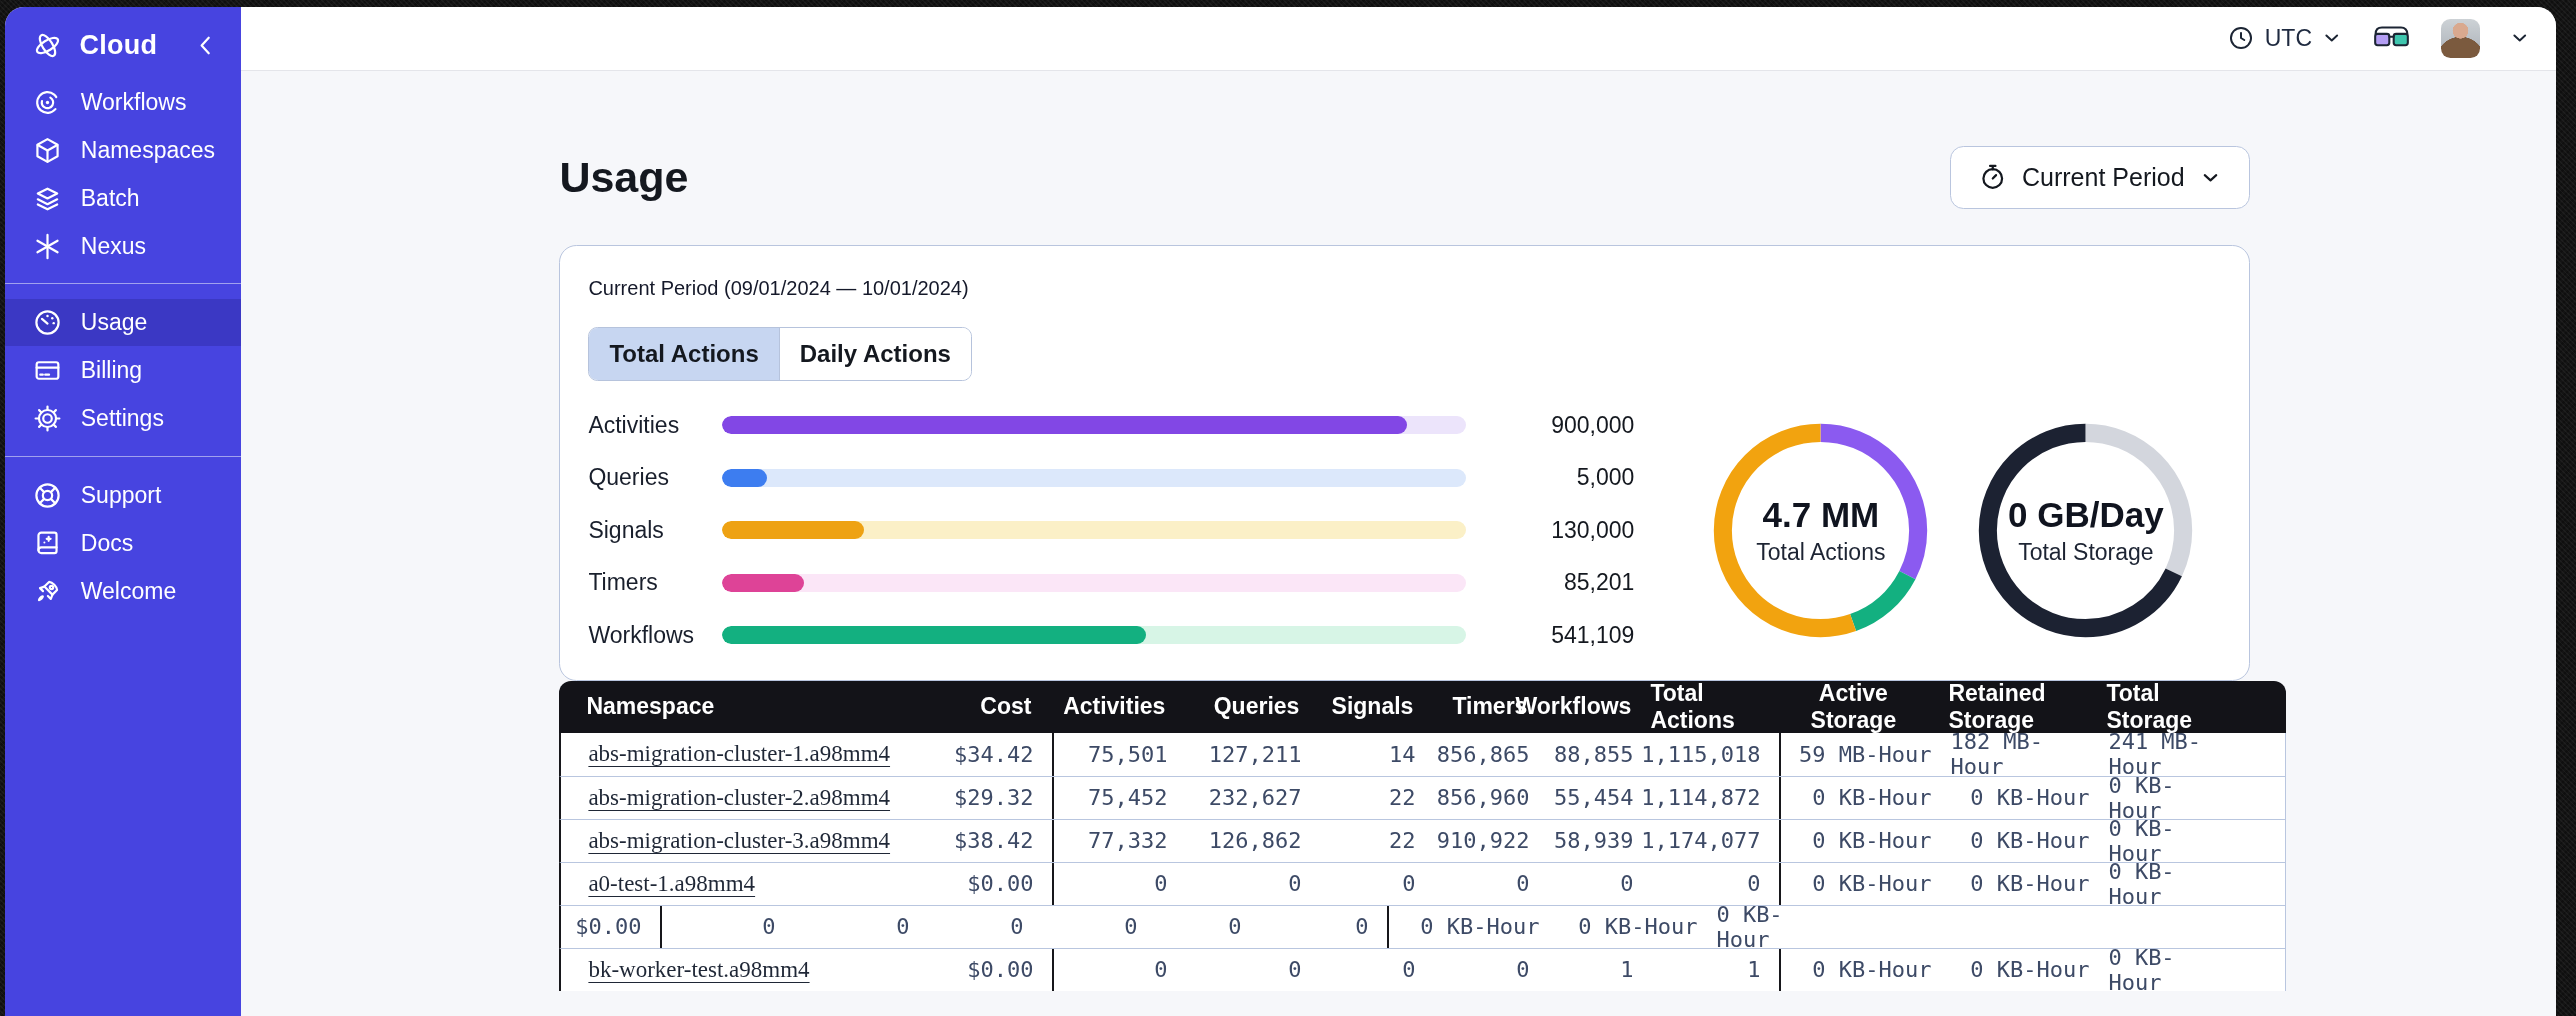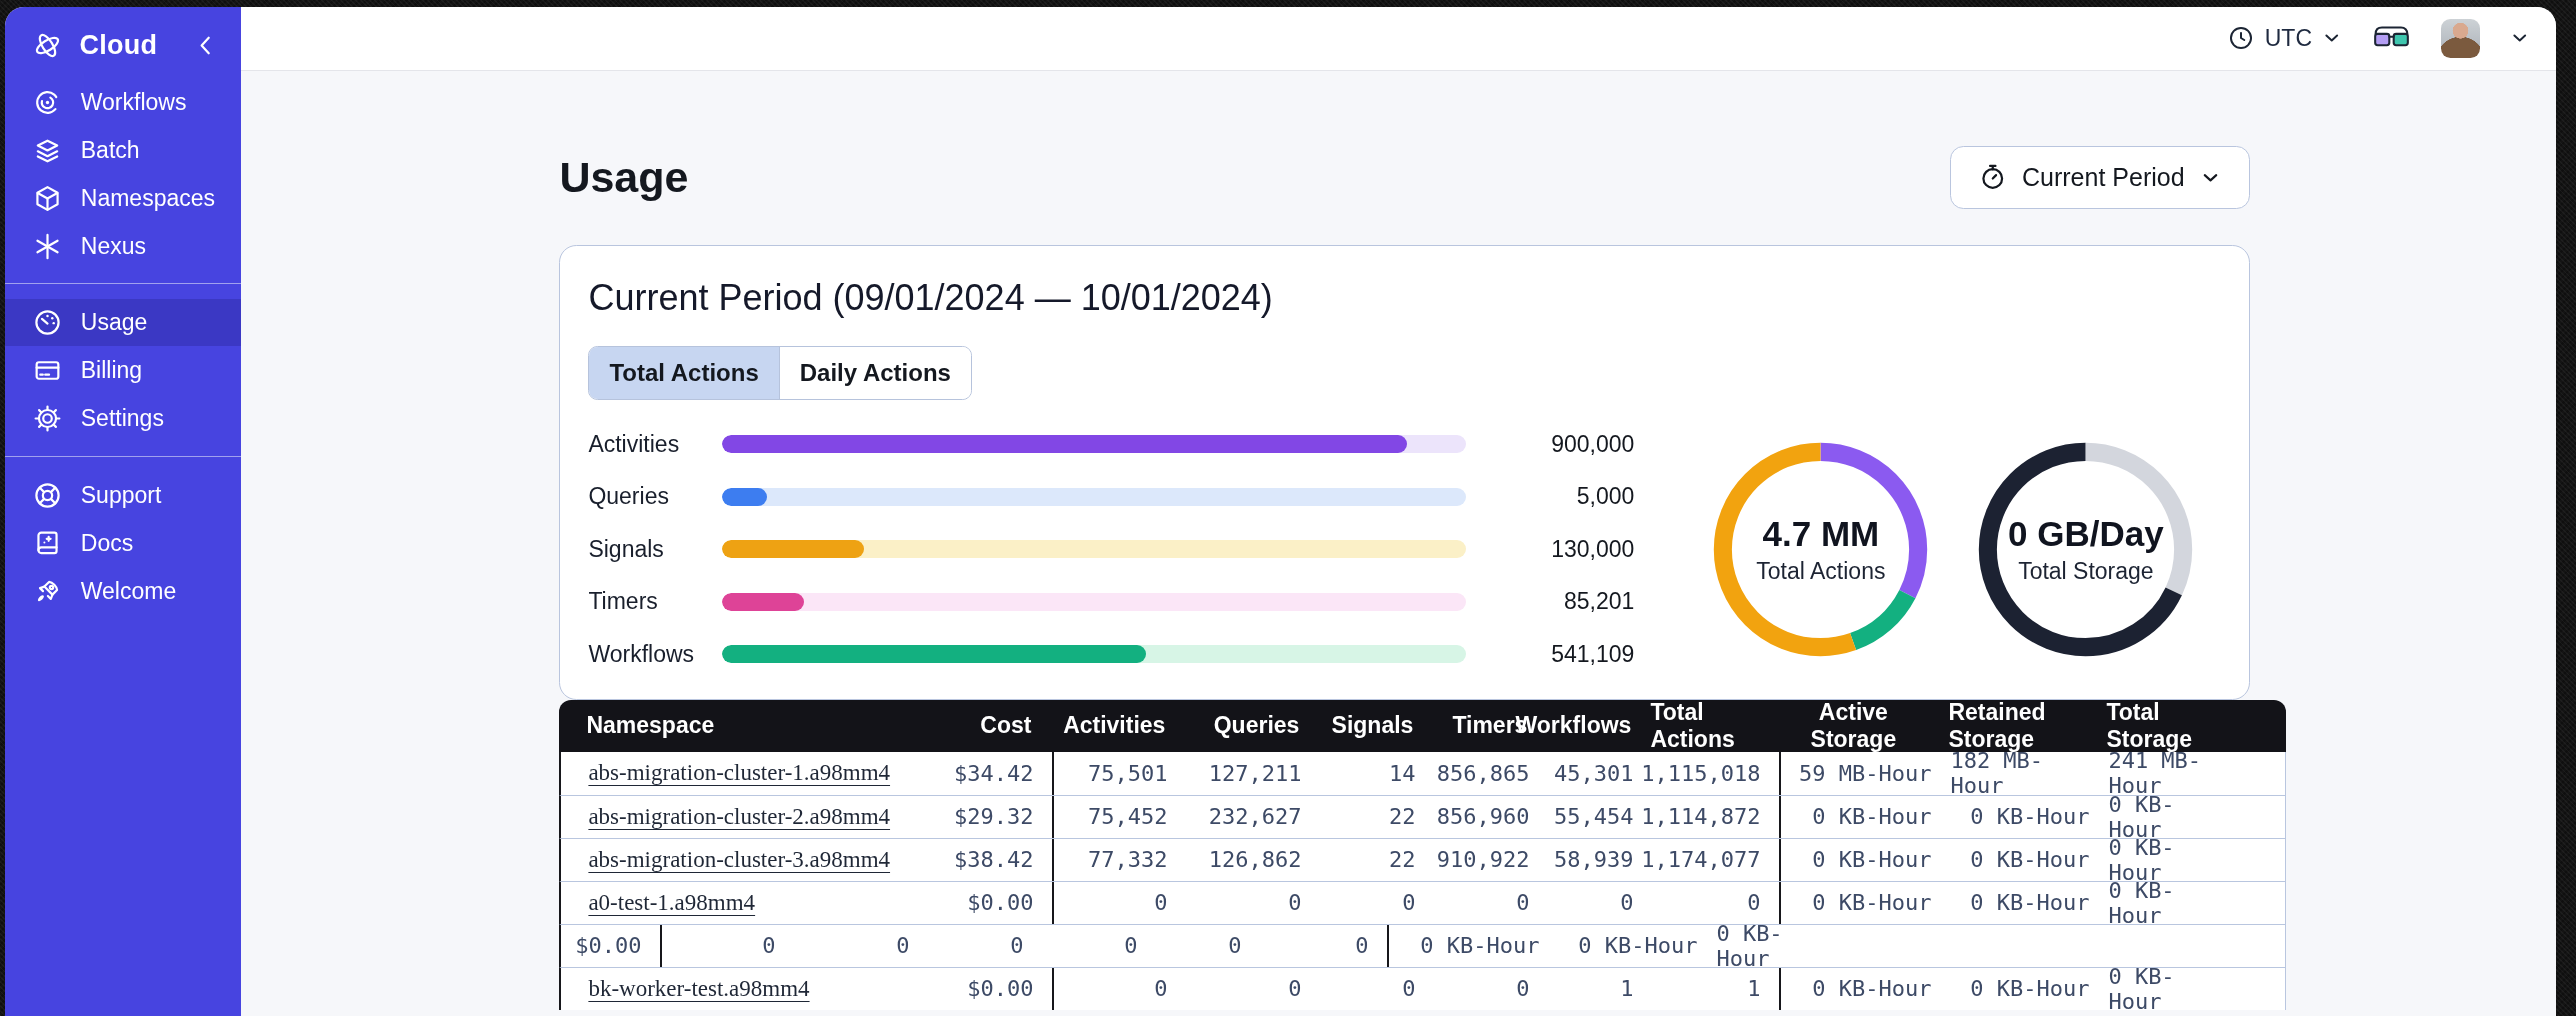--- a/index.html
+++ b/index.html
@@ -45,21 +45,21 @@
   }
   .content { flex:1; padding:75px 0 0 318px; }
   .page-head { width:1691px; display:flex; align-items:center; justify-content:space-between; }
   .page-title { font-size:43px; font-weight:600; color:#14181F; }
   .period-btn { display:flex; align-items:center; gap:14.8px; background:#fff; border:1.3px solid #B9C5DE; border-radius:13.4px; height:63px; padding:0 27px; font-size:25px; color:#14181F; cursor:pointer; }
   .period-btn svg { stroke:#14181F; fill:none; stroke-width:1.8; stroke-linecap:round; }
   .period-btn .sw { width:29.5px; height:29.5px; }
   .period-btn .chev-d { width:23px; height:23px; stroke-width:2.2; }
   
   .card { width:1691px; margin-top:36px; background:#fff; border:1.3px solid #B9C5DE; border-radius:17.4px; padding:31px 28px 31px 28px; }
-  .card-title { font-size:36px; color:#15192A; font-weight:500; }
+  .card-title { font-size:20px; color:#15192A; font-weight:500; }
   .seg-tabs { display:inline-flex; margin-top:27px; border:1.3px solid #B6C3DC; border-radius:9.4px; overflow:hidden; }
   .seg-tab { padding:12px 20px; font-size:24px; font-weight:600; color:#14181F; background:#fff; cursor:pointer; }
   .seg-tab.active { background:#C7D6F1; }
   .seg-tab + .seg-tab { border-left:1.3px solid #B6C3DC; }
   .chart-row { display:flex; align-items:center; margin-top:31px; }
   .bars { width:1046px; display:flex; flex-direction:column; gap:25.5px; }
   .bar-row { display:flex; align-items:center; }
   .bar-label { width:134px; font-size:23px; color:#191F2C; }
   .bar-track { flex:1; height:18px; border-radius:9.4px; overflow:hidden; }
   .bar-fill { height:100%; border-radius:9.4px; }
@@ -111,36 +111,36 @@
             <circle cx="12" cy="12" r="8" stroke-dasharray="40 11" transform="rotate(40 12 12)"></circle>
             <circle cx="12" cy="12" r="4.4" stroke-dasharray="19 9" transform="rotate(-60 12 12)"></circle>
             <circle cx="12" cy="12" r="1.3" fill="#fff" stroke="none"></circle>
           </svg>
       </span>
       <span>Workflows</span>
     </div>
     <div class="side-item">
       <span class="icon">
         <svg viewBox="0 0 24 24">
+            <path d="M12 3.2l7.8 4.4v8.8L12 20.8l-7.8-4.4V7.6z"></path>
+            <path d="M4.4 7.8 12 12l7.6-4.2"></path>
+            <path d="M12 12v8.6"></path>
+          </svg>
+      </span>
+      <span>Namespaces</span>
+    </div>
+    <div class="side-item">
+      <span class="icon">
+        <svg viewBox="0 0 24 24">
             <path d="M4.5 8.2 12 4.4l7.5 3.8L12 12z"></path>
             <path d="M4.5 12.6 12 16.4l7.5-3.8"></path>
             <path d="M4.5 16.6 12 20.4l7.5-3.8"></path>
           </svg>
       </span>
       <span>Batch</span>
-    </div>
-    <div class="side-item">
-      <span class="icon">
-        <svg viewBox="0 0 24 24">
-            <path d="M12 3.2l7.8 4.4v8.8L12 20.8l-7.8-4.4V7.6z"></path>
-            <path d="M4.4 7.8 12 12l7.6-4.2"></path>
-            <path d="M12 12v8.6"></path>
-          </svg>
-      </span>
-      <span>Namespaces</span>
     </div>
     <div class="side-item">
       <span class="icon">
         <svg viewBox="0 0 24 24">
             <path d="M12 3v18"></path>
             <path d="M4.2 7.5l15.6 9"></path>
             <path d="M19.8 7.5l-15.6 9"></path>
           </svg>
       </span>
       <span>Nexus</span>
@@ -364,21 +364,21 @@
         <div id="tbody">
   <div class="trow">
     <div class="cell c-ns">
                 <a class="ns-link">abs-migration-cluster-1.a98mm4</a>
               </div>
     <div class="cell c-cost">$34.42</div>
     <div class="cell c-act">75,501</div>
     <div class="cell c-qry">127,211</div>
     <div class="cell c-sig">14</div>
     <div class="cell c-tmr">856,865</div>
-    <div class="cell c-wf">45,301</div>
+    <div class="cell c-wf">88,855</div>
     <div class="cell c-tot">1,115,018</div>
     <div class="cell c-as">59 MB-Hour</div>
     <div class="cell c-rs">182 MB-Hour</div>
     <div class="cell c-ts">241 MB-Hour</div>
   </div>
 
   <div class="trow">
     <div class="cell c-ns">
                 <a class="ns-link">abs-migration-cluster-2.a98mm4</a>
               </div>

